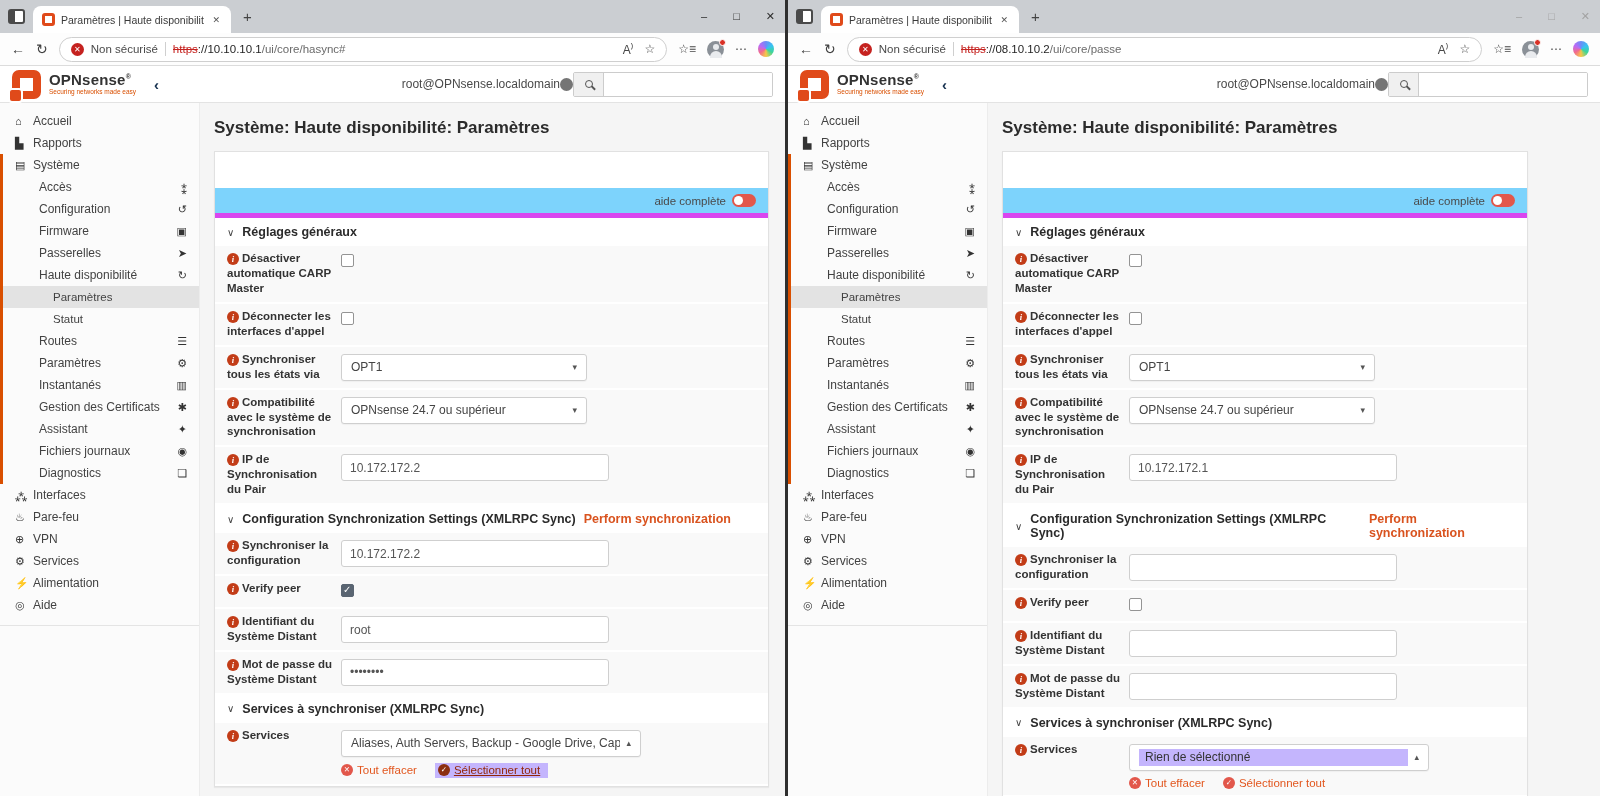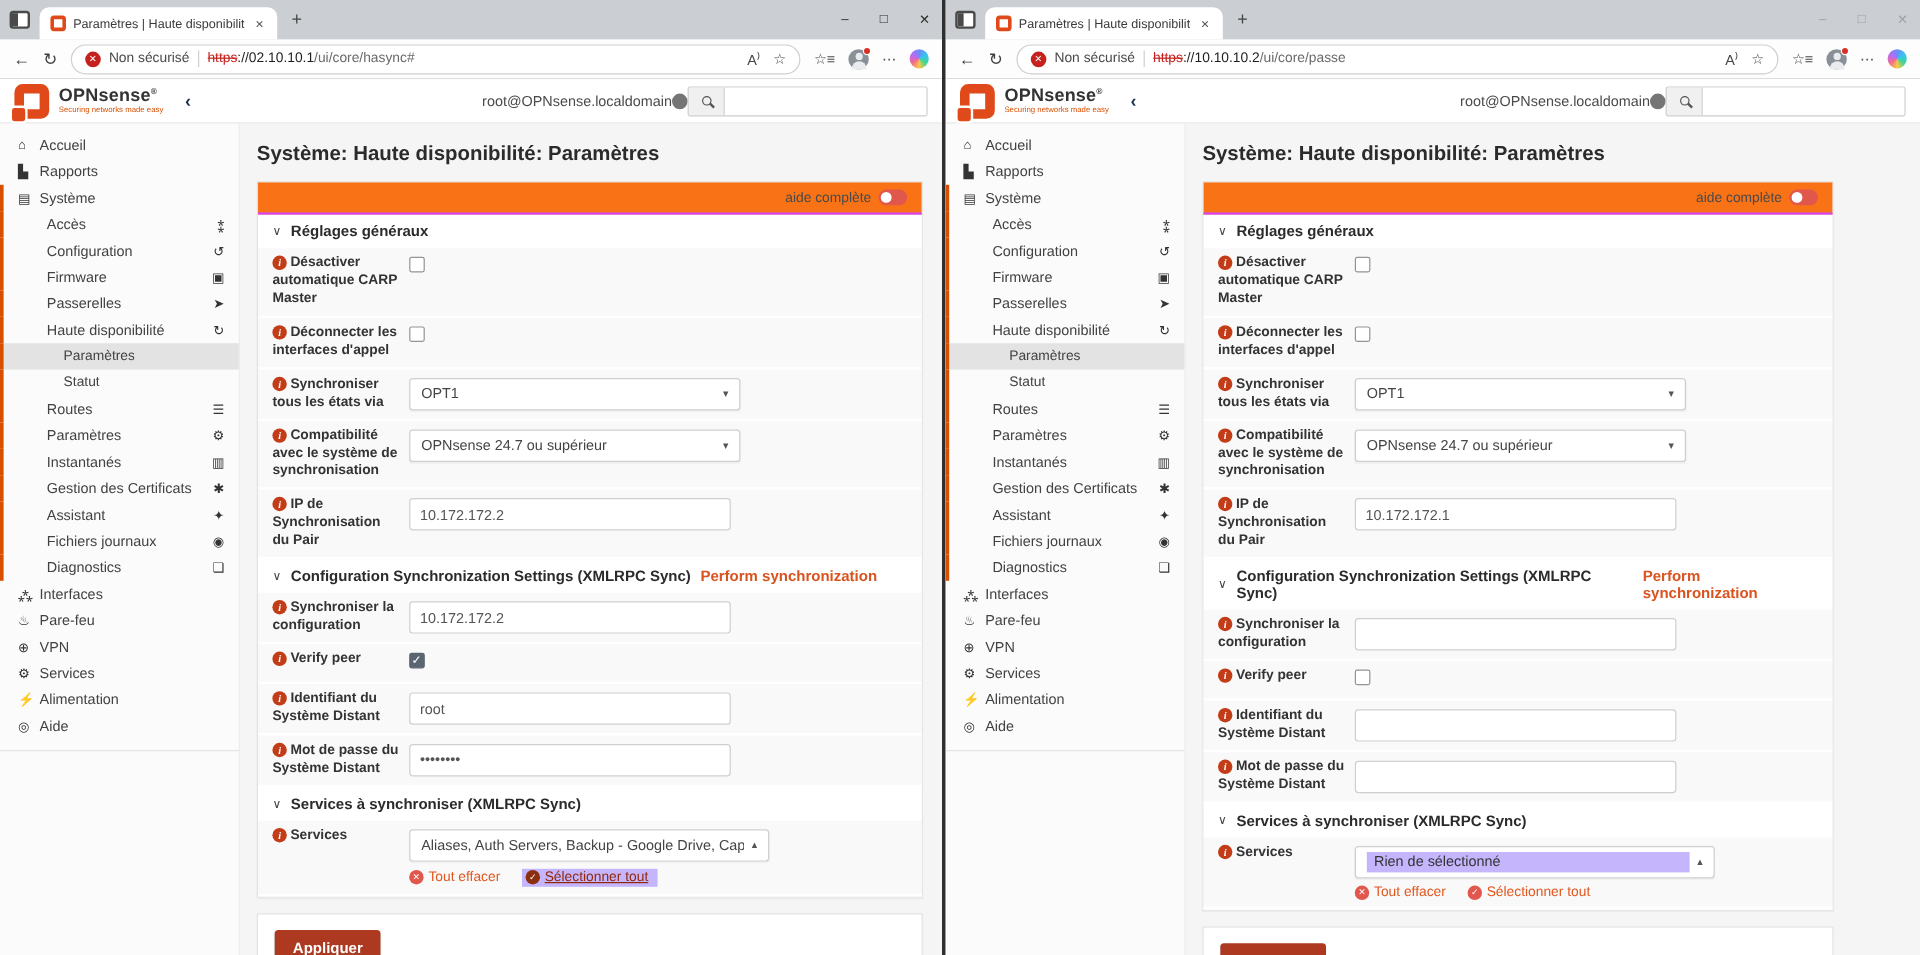--- a/index.html
+++ b/index.html
@@ -71,36 +71,36 @@
   .nav-item.subsub { padding-left:50px; font-size:11.5px; }
   .grp { border-left-color:#d94f00; }
   .sel { background:#e3e3e3; }
   .side-divider { border-top:1px solid #e4e4e4; margin:9px 0 0; }
 
   .main { flex:1; padding:13px 16px 16px 14px; overflow:hidden; }
   .window:nth-child(2) .main { padding-right:72px; }
   .page-title { font-size:17px; font-weight:700; color:#2b2b2b; margin:2px 0 13px; }
 
   .panel { background:#fff; border:1px solid #e1e1e1; box-shadow:0 1px 1px rgba(0,0,0,.05); }
-  .help-row { display:flex; justify-content:flex-end; align-items:center; gap:6px; padding:6px 12px; font-size:11.5px; color:#4a4a4a; border-bottom:2px solid #d946ef; background:#f97316; }
+  .help-row { display:flex; justify-content:flex-end; align-items:center; gap:6px; padding:6px 12px; font-size:11.5px; color:#4a4a4a; border-bottom:5px solid #d946ef; background:#7dd3fc;margin-top:36px; }
   .toggle { width:24px; height:13px; border-radius:7px; background:#e2574b; position:relative; }
   .toggle::before { content:''; position:absolute; left:2px; top:2px; width:9px; height:9px; border-radius:50%; background:#fff; }
 
   .sec { display:flex; align-items:center; gap:8px; padding:7px 12px; font-size:12.5px; font-weight:700; color:#2b2b2b; background:#fff; }
   .sec-caret { font-size:10px; color:#444; font-weight:400; }
   .sec-link { color:#d9531f; font-weight:700; cursor:pointer; }
 
   .frow { display:flex; padding:5px 12px 6px; background:#f9f9f9; border-bottom:2px solid #fff; }
   .flabel { width:114px; flex:none; font-weight:700; font-size:11.5px; color:#333; line-height:1.3; padding-right:8px; }
   .info { display:inline-block; width:12px; height:12px; border-radius:50%; background:#c23c17; color:#fff; font-size:8.5px; font-weight:700; text-align:center; line-height:12px; margin-right:3px; font-style:italic; font-family:"Liberation Serif", serif; }
   .fctl { flex:1; padding-top:2px; min-width:0; }
   .cb { display:inline-block; width:13px; height:13px; border:1px solid #949494; border-radius:2px; background:#fff; position:relative; }
   .cb.checked { background:#5a6572; border-color:#5a6572; }
   .cb.checked::after { content:'✓'; position:absolute; color:#fff; font-size:10px; left:1px; top:-1px; }
-  .select { width:276px; height:27px; border:1px solid #cfcfcf; border-radius:3px; background:#fff; display:flex; align-items:center; padding:0 9px; font-size:12px; color:#444; box-shadow:0 1px 1px rgba(0,0,0,.04); }
+  .select { width:246px; height:27px; border:1px solid #cfcfcf; border-radius:3px; background:#fff; display:flex; align-items:center; padding:0 9px; font-size:12px; color:#444; box-shadow:0 1px 1px rgba(0,0,0,.04); }
   .select .val { flex:1; white-space:nowrap; overflow:hidden; }
   .select .caret { font-size:9px; color:#555; margin-left:6px; flex:none; }
   .ti { width:268px; height:27px; border:1px solid #cfcfcf; border-radius:3px; padding:0 8px; font-size:12px; color:#555; font-family:inherit; background:#fff; }
   .svcbtn { width:300px; }
   .svc-links { display:flex; gap:18px; margin-top:6px; font-size:11.5px; color:#e2571f; align-items:center; }
   .svc-link { display:flex; align-items:center; }
   .linkico { display:inline-block; width:12px; height:12px; border-radius:50%; background:#e2574b; color:#fff; font-size:7.5px; text-align:center; line-height:12px; margin-right:4px; flex:none; }
   .hl { background:#c4b5fd; }
   .svc-val.hl { padding:1px 10px 2px 6px; color:#333; }
   .svc-link.hl { padding:1px 8px 2px 3px; }
@@ -131,21 +131,21 @@
     </div>
   </div>
 
   <div class="toolbar">
     <span class="nav-arrow">←</span>
     <span class="nav-arrow">↻</span>
     <div class="url-pill">
       <span class="sec-badge">✕</span>
       <span class="sec-label">Non sécurisé</span>
       <span class="pill-div"></span>
-      <span class="url-text"><span class="url-scheme">https</span><span class="url-host">://02.10.10.1</span><span class="url-path">/ui/core/hasync#</span></span>
+      <span class="url-text"><span class="url-scheme">https</span><span class="url-host">://10.10.10.1</span><span class="url-path">/ui/core/hasync#</span></span>
       <span class="pill-right">
         <span class="tb-icon">A⁾</span>
         <span class="tb-icon">☆</span>
       </span>
     </div>
     <span class="tb-icon">☆≡</span>
     <span class="avatar">
           <span class="avatar-dot"></span>
         </span>
     <span class="tb-icon">⋯</span>
@@ -391,21 +391,21 @@
     </div>
   </div>
 
   <div class="toolbar">
     <span class="nav-arrow">←</span>
     <span class="nav-arrow">↻</span>
     <div class="url-pill">
       <span class="sec-badge">✕</span>
       <span class="sec-label">Non sécurisé</span>
       <span class="pill-div"></span>
-      <span class="url-text"><span class="url-scheme">https</span><span class="url-host">://10.10.10.2</span><span class="url-path">/ui/core/passe</span></span>
+      <span class="url-text"><span class="url-scheme">https</span><span class="url-host">://08.10.10.2</span><span class="url-path">/ui/core/passe</span></span>
       <span class="pill-right">
         <span class="tb-icon">A⁾</span>
         <span class="tb-icon">☆</span>
       </span>
     </div>
     <span class="tb-icon">☆≡</span>
     <span class="avatar">
           <span class="avatar-dot"></span>
         </span>
     <span class="tb-icon">⋯</span>

